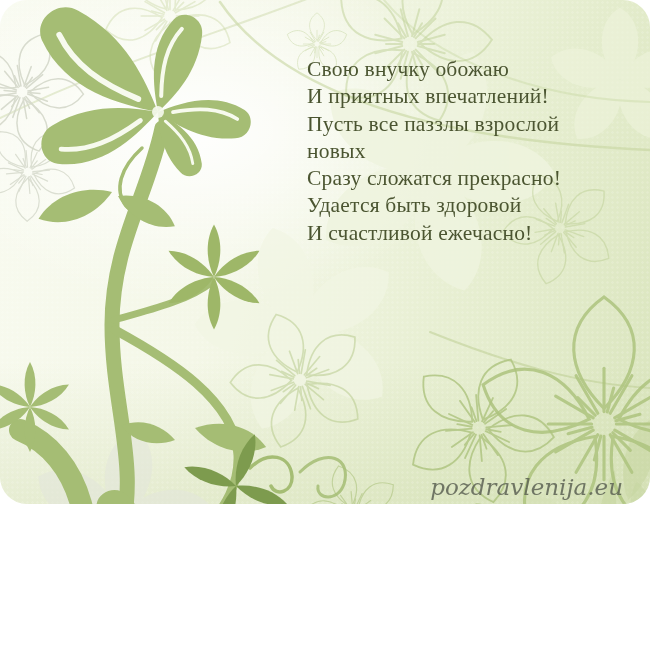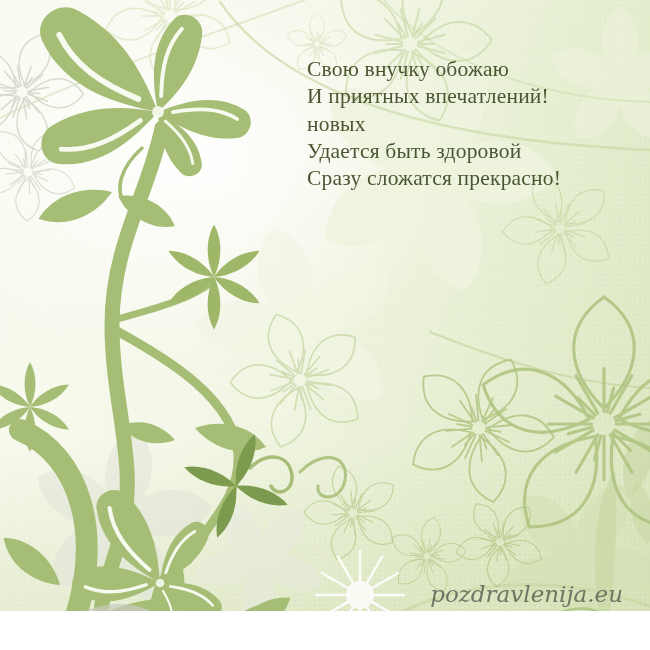--- a/index.html
+++ b/index.html
@@ -1,20 +1,21 @@
 <!DOCTYPE html>
 <html><head>
 <meta charset="utf-8">
 <style>
   html,body{margin:0;padding:0;}
   .card{
     position:relative;
-    width:650px;height:611px;
+    width:650px;height:504px;
     overflow:hidden;
     font-family:"Liberation Serif", serif;
+    border-radius:27px;
   }
   .bg{
     position:absolute;inset:0;
     background-image:
       radial-gradient(ellipse 58% 46% at 30% 26%, rgba(255,255,255,0.95), rgba(255,255,255,0) 75%),
       linear-gradient(to bottom, rgba(255,255,255,0) 72%, rgba(205,218,170,0.40)),
       linear-gradient(108deg, #f9fbf1 0%, #f4f7e7 38%, #e6eed0 70%, #d9e4bc 100%);
   }
   .bg::after{
     content:"";
@@ -210,19 +211,21 @@
           <use href="#spetal" transform="rotate(110)"></use>
         <use href="#spetal" transform="rotate(200)"></use>
           <use href="#spetal" transform="rotate(290)"></use>
       </g>
     </g>
   </svg>
 
   <div class="poem">
     <div class="line">Свою внучку обожаю</div>
     <div class="line">И приятных впечатлений!</div>
+    <div class="line">Пусть все паззлы взрослой</div>
     <div class="line">новых</div>
+    <div class="line">Сразу сложатся прекрасно!</div>
     <div class="line">Удается быть здоровой</div>
-    <div class="line">Сразу сложатся прекрасно!</div>
+    <div class="line">И счастливой ежечасно!</div>
   </div>
 
   <div class="watermark">pozdravlenija.eu</div>
 </div>
 
 </body></html>

